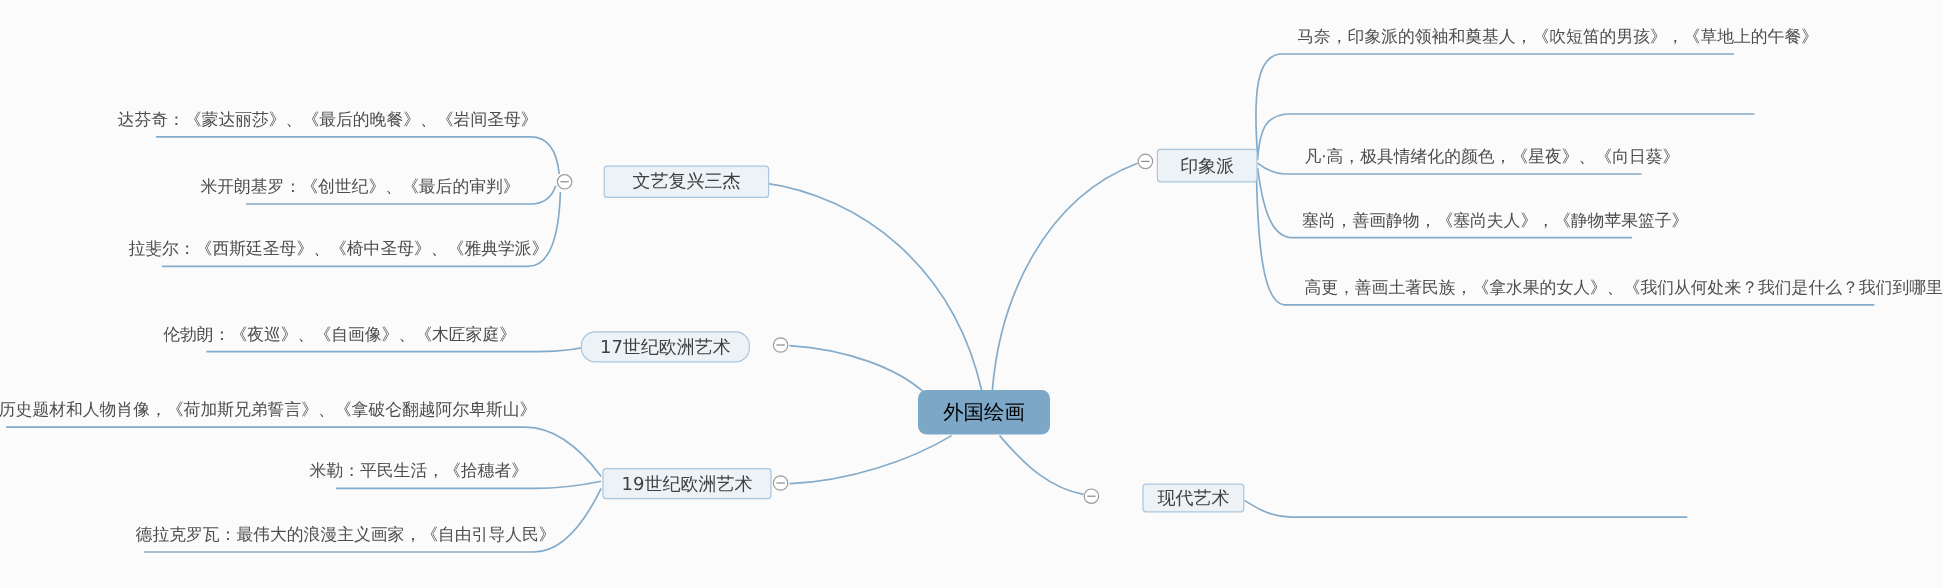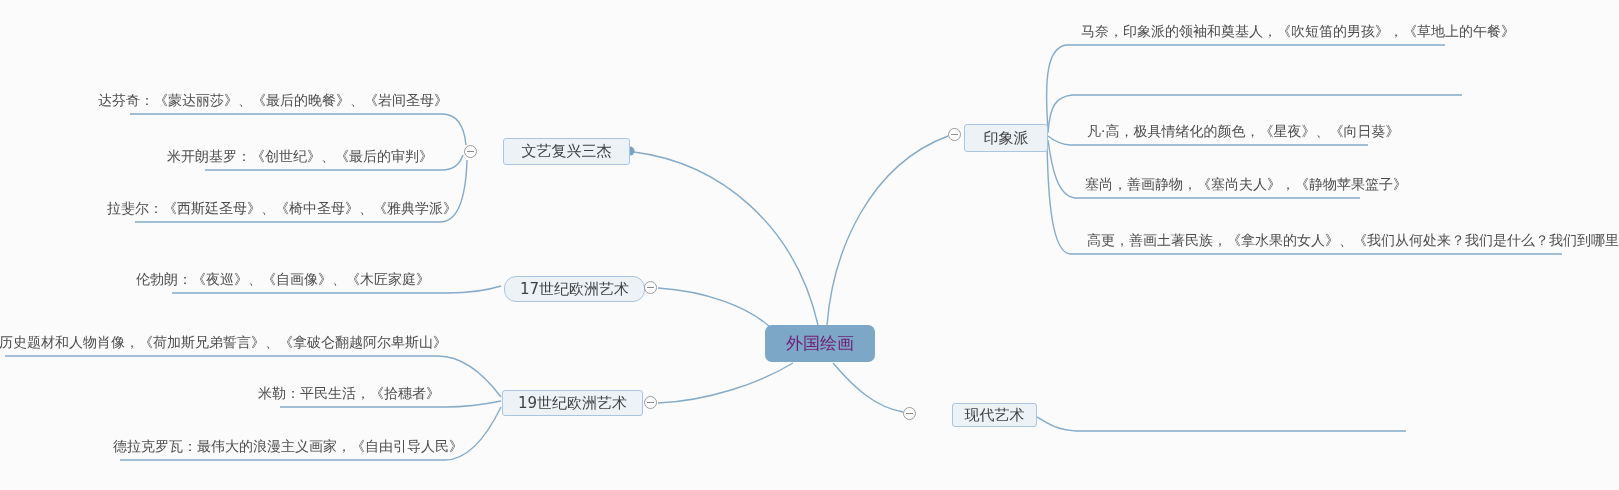--- a/index.html
+++ b/index.html
@@ -16,32 +16,32 @@
   }
   .leaf.r{text-align:left;}
   .bnode{
     position:absolute;box-sizing:border-box;
     background:#edf2f6;border:1px solid #a9c6de;border-radius:3px;
     color:#3f3f3f;font-size:15px;text-align:center;
     display:flex;align-items:center;justify-content:center;
   }
   .central{
     position:absolute;left:765px;top:325px;width:110px;height:37px;
-    background:#7ca7c7;border-radius:7px;color:#701a75;font-size:17px;
+    background:#7ca7c7;border-radius:7px;color:#000000;font-size:17px;
     display:flex;align-items:center;justify-content:center;
   }
   .collapse{
     position:absolute;width:13px;height:13px;border-radius:50%;
     background:#ffffff;border:1px solid #9b9b9b;box-sizing:border-box;
     display:flex;align-items:center;justify-content:center;cursor:pointer;
   }
   .collapse::before{content:"";display:block;width:7px;height:1px;background:#8a8a8a;}
   
-  #node-renaissance{left:503px;top:138px;width:127px;height:27px;}
-  #node-europe17{left:504px;top:276px;width:141px;height:26px;border-radius:12px;}
+  #node-renaissance{left:503px;top:138px;width:138px;height:27px;}
+  #node-europe17{left:484px;top:276px;width:141px;height:26px;border-radius:12px;}
   #node-europe19{left:502px;top:390px;width:141px;height:26px;}
   #node-impressionism{left:964px;top:124px;width:84px;height:28px;}
   #node-modern{left:952px;top:403px;width:85px;height:24px;}
   
   #col-renaissance{left:464px;top:145px;}
   #col-europe17{left:644px;top:281px;}
   #col-europe19{left:644px;top:396px;}
   #col-impressionism{left:948px;top:128px;}
   #col-modern{left:903px;top:407px;}
   

